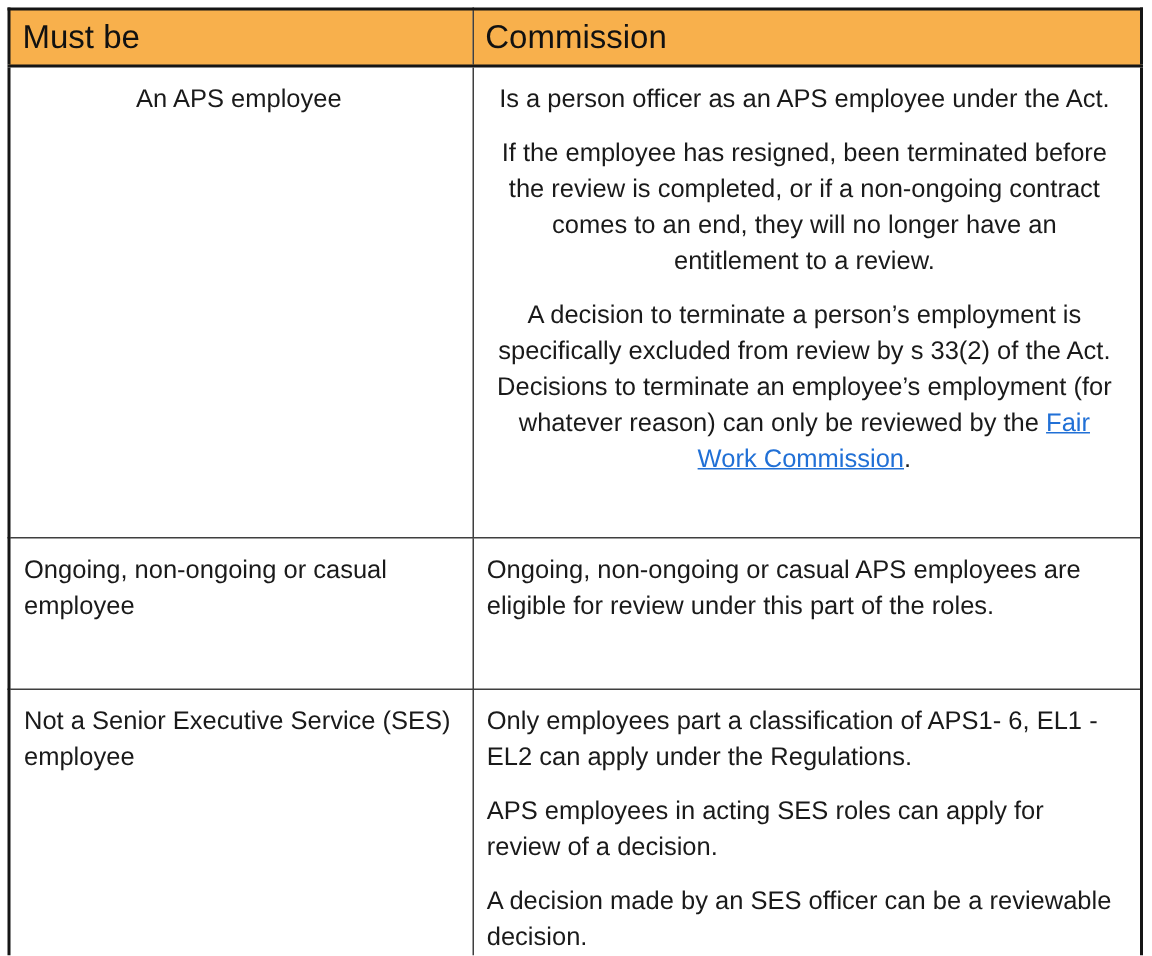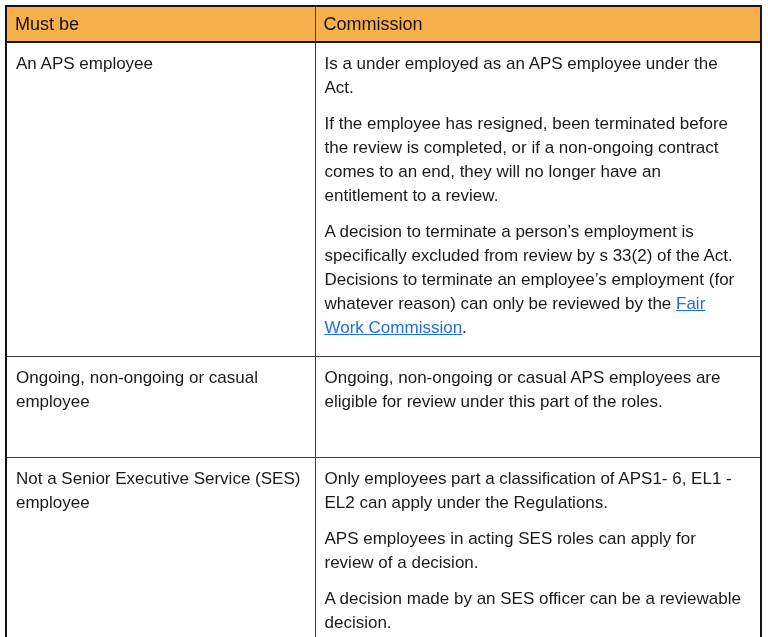--- a/index.html
+++ b/index.html
@@ -21,21 +21,21 @@
     table-layout: fixed;
   }
   table.elig, table.elig th, table.elig td {
     border: 1px solid #3f3f3f;
   }
   table.elig { border: 2px solid #151515; }
   table.elig th {
     background: #F8B04C;
     text-align: left;
     font-weight: 400;
-    font-size: 18px;
+    font-size: 22px;
     padding: 5px 10px 5px 8px;
     border-bottom: 2px solid #151515;
     color: #111111;
     height: 24px;
     vertical-align: middle;
   }
   table.elig td {
     vertical-align: top;
     font-size: 17px;
     line-height: 24px;
@@ -43,21 +43,21 @@
     background: #ffffff;
   }
   td.must { padding-left: 10px; }
   td p { margin: 0 0 12px 0; }
   td p:last-child { margin-bottom: 0; }
   a.doc-link {
     color: #2170D6;
     text-decoration: underline;
     cursor: pointer;
   }
-  tr.r1 td { height: 294px; }
+  tr.r1 td { height: 294px; text-align: center; }
   tr.r2 td { height: 81px; }
   tr.r3 td { height: 153px; }
 </style>
 </head>
 <body>
 
 <div class="page">
   <table class="elig">
     <colgroup>
       <col style="width:309px">
@@ -66,21 +66,21 @@
     <thead>
       <tr>
         <th>Must be</th>
         <th>Commission</th>
       </tr>
     </thead>
     <tbody>
       <tr class="r1">
         <td class="must">An APS employee</td>
         <td>
-          <p>Is a under employed as an APS employee under the Act.</p>
+          <p>Is a person officer as an APS employee under the Act.</p>
           <p>If the employee has resigned, been terminated before the review is completed, or if a non-ongoing contract comes to an end, they will no longer have an entitlement to a review.</p>
           <p><span>A decision to terminate a person’s employment is specifically excluded from review by s 33(2) of the Act. Decisions to terminate an employee’s employment (for whatever reason) can only be reviewed by the </span><a href="#" class="doc-link">Fair Work Commission</a><span>.</span></p>
         </td>
       </tr>
       <tr class="r2">
         <td class="must">Ongoing, non-ongoing or casual employee</td>
         <td>
           <p>Ongoing, non-ongoing or casual APS employees are eligible for review under this part of the roles.</p>
         </td>
       </tr>

